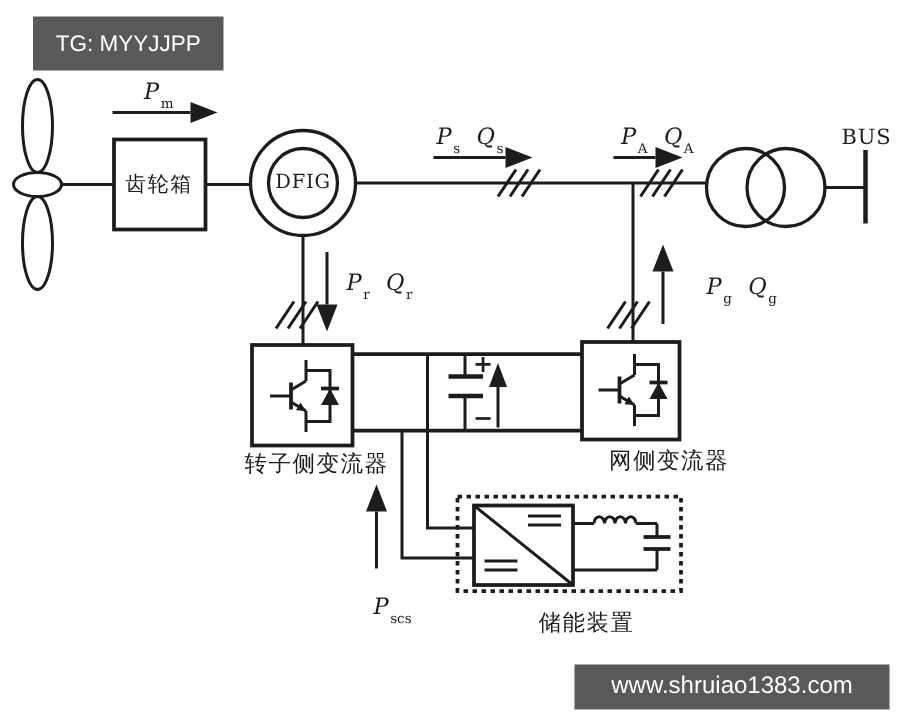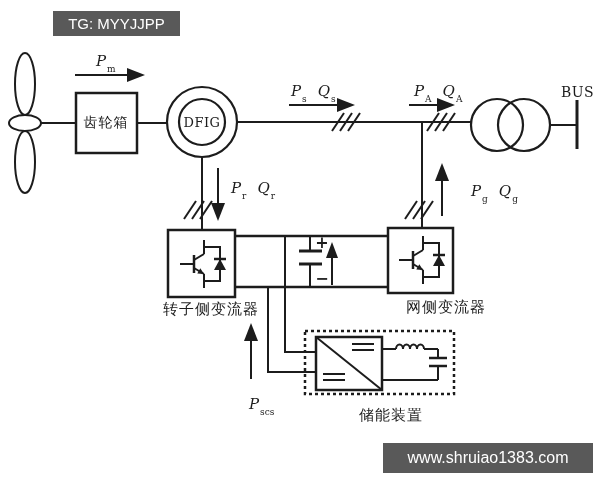--- a/index.html
+++ b/index.html
@@ -1,21 +1,21 @@
 <!DOCTYPE html>
 <html style="--banner-bg: #595959; --banner-fg: #ffffff;"><head>
 <meta charset="utf-8">
 <style>
   html,body{margin:0;padding:0;}
   .canvas{position:relative;width:600px;height:480px;background:#fff;overflow:hidden;
           font-family:"DejaVu Serif","Liberation Serif",serif;color:#1c1c1c;}
   svg{position:absolute;left:0;top:0;}
   .banner{position:absolute;background:var(--banner-bg,#595959);color:var(--banner-fg,#fff);
           font-family:"Liberation Sans",sans-serif;display:flex;align-items:center;justify-content:center;}
-  #banner-tl{left:22px;top:11px;width:127px;height:25px;font-size:15px;margin-left:31px;}
+  #banner-tl{left:22px;top:11px;width:127px;height:36px;font-size:15px;}
   #banner-br{left:383px;top:443px;width:210px;height:30px;font-size:16px;text-align:right;}
   .lbl{position:absolute;white-space:nowrap;}
   .ctr{transform:translate(-50%,-50%);}
   .ctrx{transform:translateX(-50%);text-align:right;}
   .cn{font-weight:normal;font-size:15px;letter-spacing:1px;}
   .dfig{font-size:13px;letter-spacing:.5px;}
   .bus{font-size:14px;letter-spacing:.5px;}
   .pq{position:absolute;display:flex;gap:12px;font-size:15px;}
   .pq i{font-style:italic;font-family:"DejaVu Serif",serif;}
   .pq sub{font-size:9px;position:relative;top:2px;left:1px;font-style:normal;}

